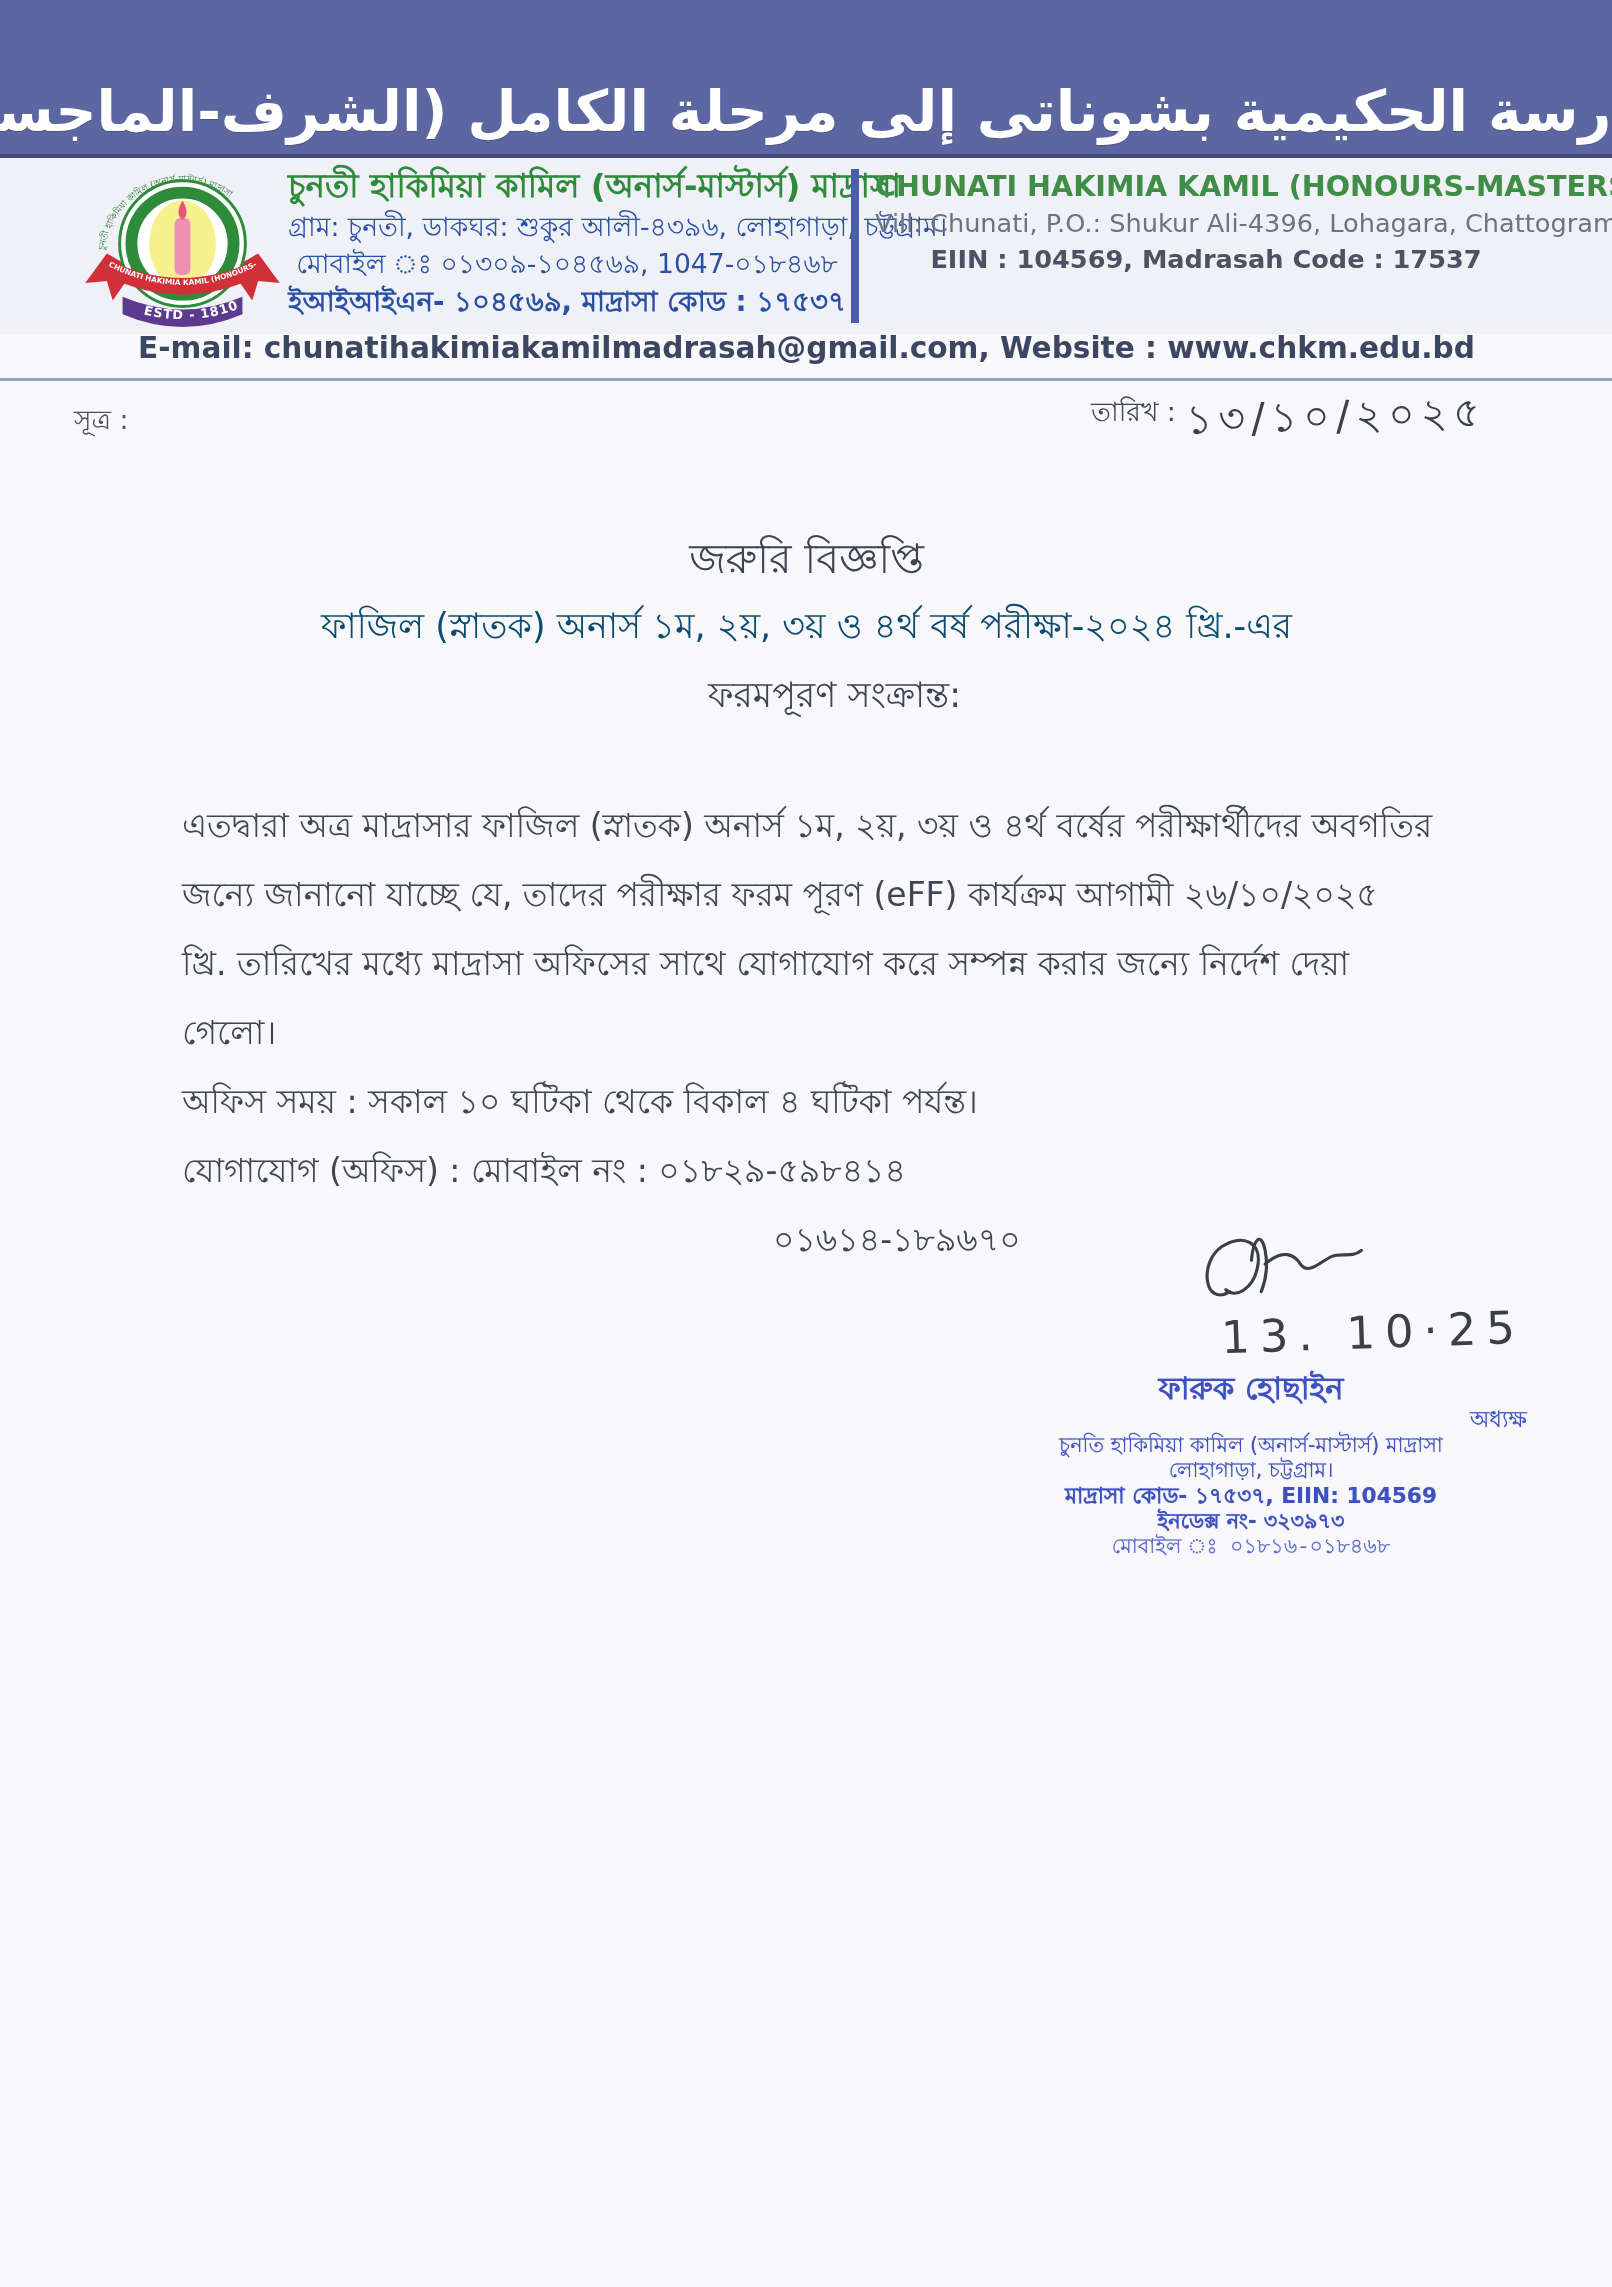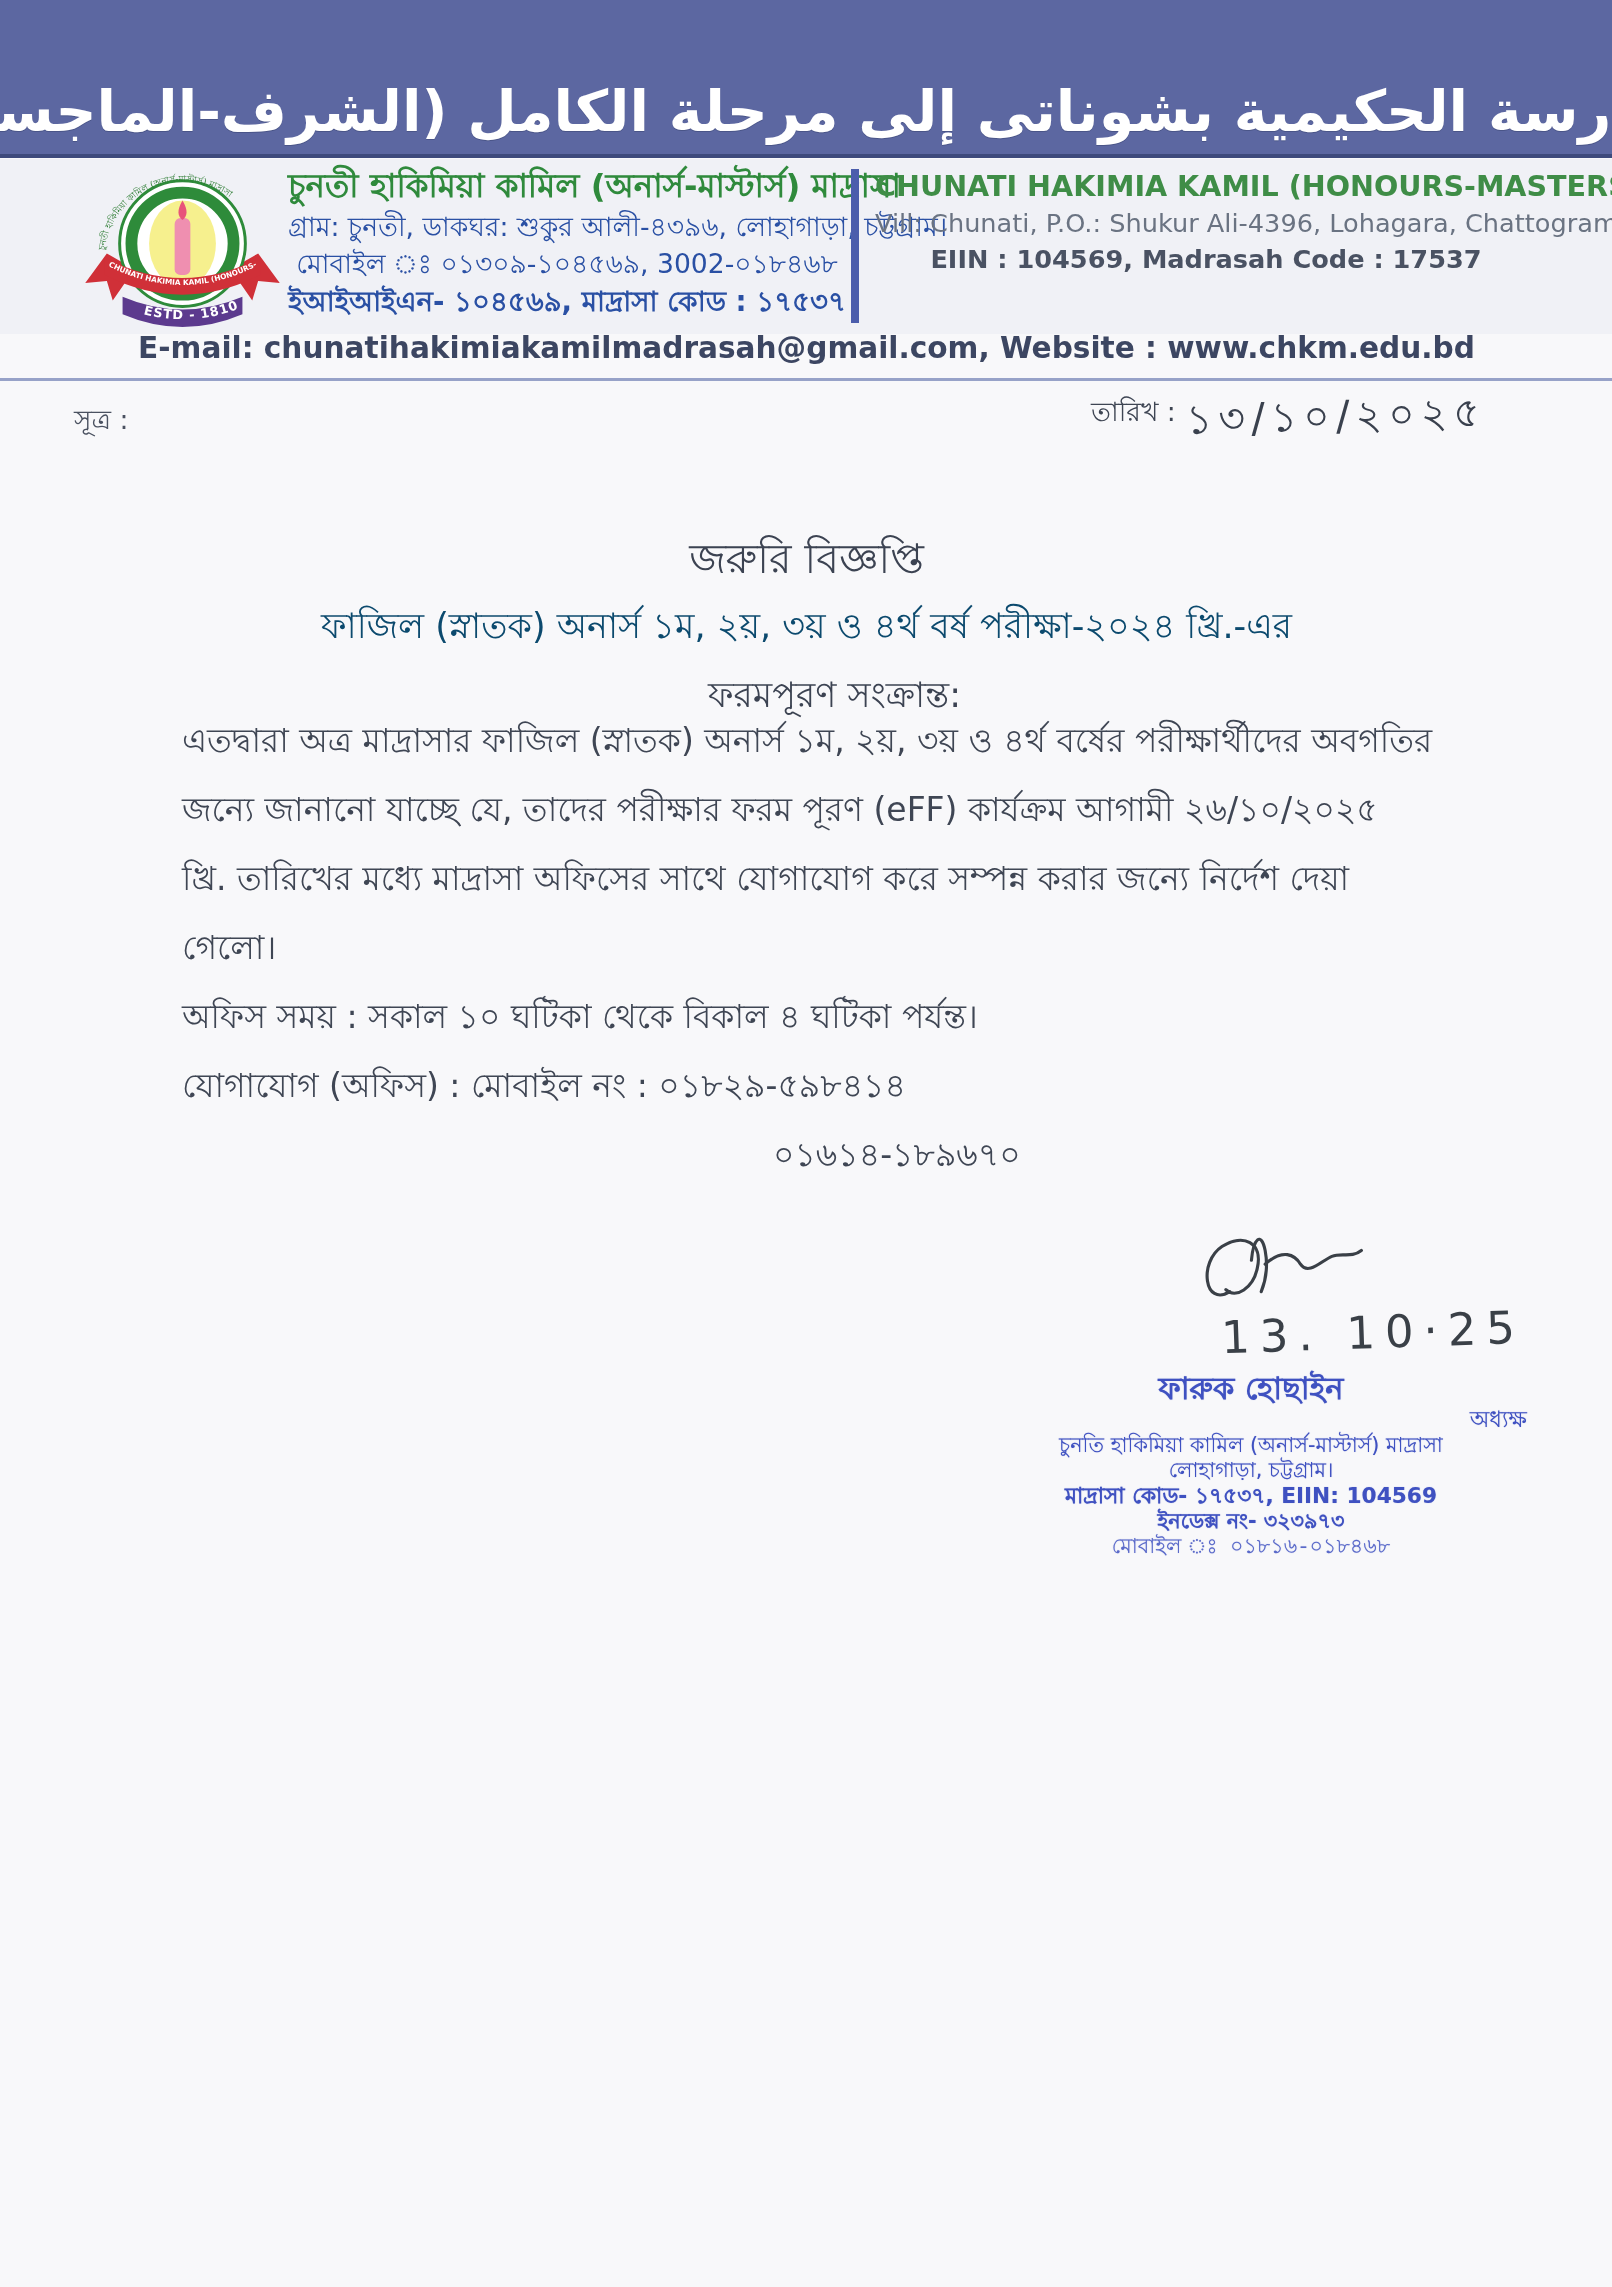--- a/index.html
+++ b/index.html
@@ -82,21 +82,21 @@
   }
   .n-sub1{
     position:absolute;left:0;top:599px;width:1613px;
     text-align:center;color:#0c4a6e;font-size:35px;
   }
   .n-sub2{
     position:absolute;left:0;top:668px;width:1613px;
     text-align:center;color:#3c4352;font-size:35px;padding-left:28px;
   }
   .body-block{
-    position:absolute;left:182px;top:706px;width:1290px;
+    position:absolute;left:182px;top:791px;width:1290px;
     color:#3f4654;font-size:33px;line-height:69px;
   }
   .phone-indent{padding-left:591px;}
   
   .sig-svg{position:absolute;left:1192px;top:1221px;width:217px;height:108px;}
   .sig-date{
     position:absolute;left:1221px;top:1306px;
     color:#3a4047;font-size:45px;letter-spacing:9.9px;
     transform:rotate(-2deg);
     white-space:nowrap;
@@ -153,21 +153,21 @@
 
       <path d="M 46,132 Q 107,158 168,132 L 168,150 Q 107,176 46,150 Z" fill="#5c3a8e"></path>
       <text font-size="13" fill="#ffffff" font-weight="bold" letter-spacing="1">
         <textPath href="#arcEstd" startOffset="14%">ESTD - 1810</textPath>
       </text>
     </svg>
 
     <div class="bn-block">
       <div class="bn-title">চুনতী হাকিমিয়া কামিল (অনার্স-মাস্টার্স) মাদ্রাসা</div>
       <div class="bn-line">গ্রাম: চুনতী, ডাকঘর: শুকুর আলী-৪৩৯৬, লোহাগাড়া, চট্টগ্রাম।</div>
-      <div class="bn-line">মোবাইল ঃ ০১৩০৯-১০৪৫৬৯, 3002-০১৮৪৬৮</div>
+      <div class="bn-line">মোবাইল ঃ ০১৩০৯-১০৪৫৬৯, 1047-০১৮৪৬৮</div>
       <div class="bn-eiin">ইআইআইএন- ১০৪৫৬৯, মাদ্রাসা কোড : ১৭৫৩৭</div>
     </div>
 
     <div class="vdivider"></div>
 
     <div class="en-block">
       <div class="en-title">CHUNATI HAKIMIA KAMIL (HONOURS-MASTERS) MADRASAH</div>
       <div class="en-line">Vill: Chunati, P.O.: Shukur Ali-4396, Lohagara, Chattogram.</div>
       <div class="en-eiin">EIIN : 104569, Madrasah Code : 17537</div>
     </div>

